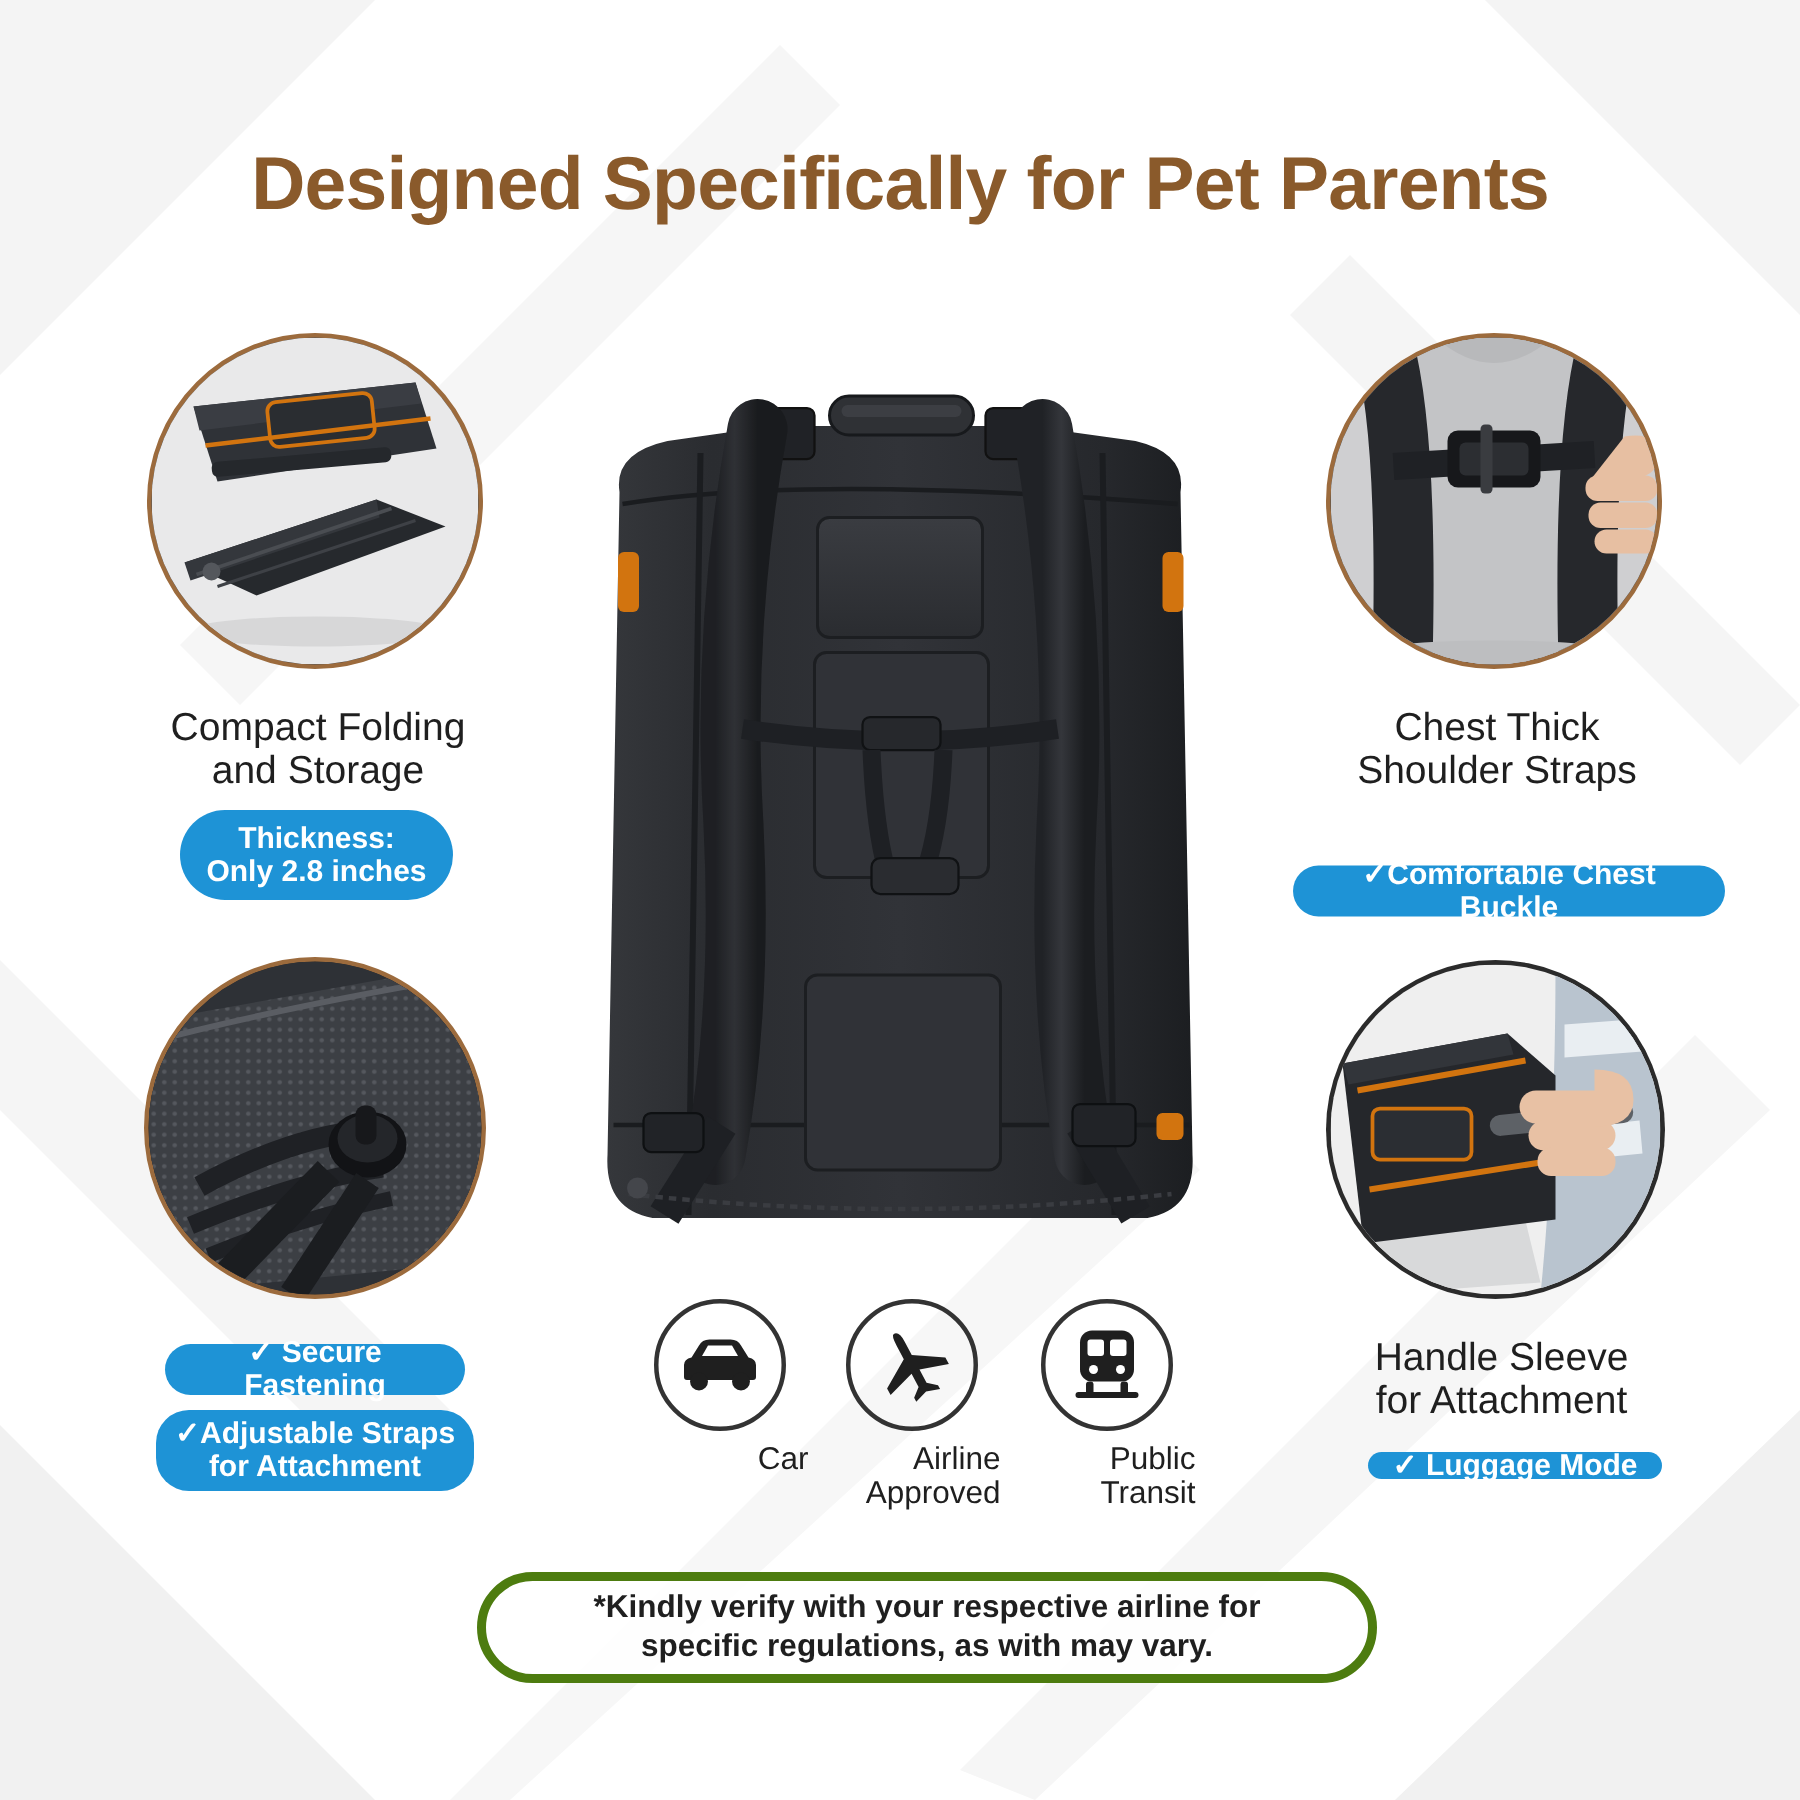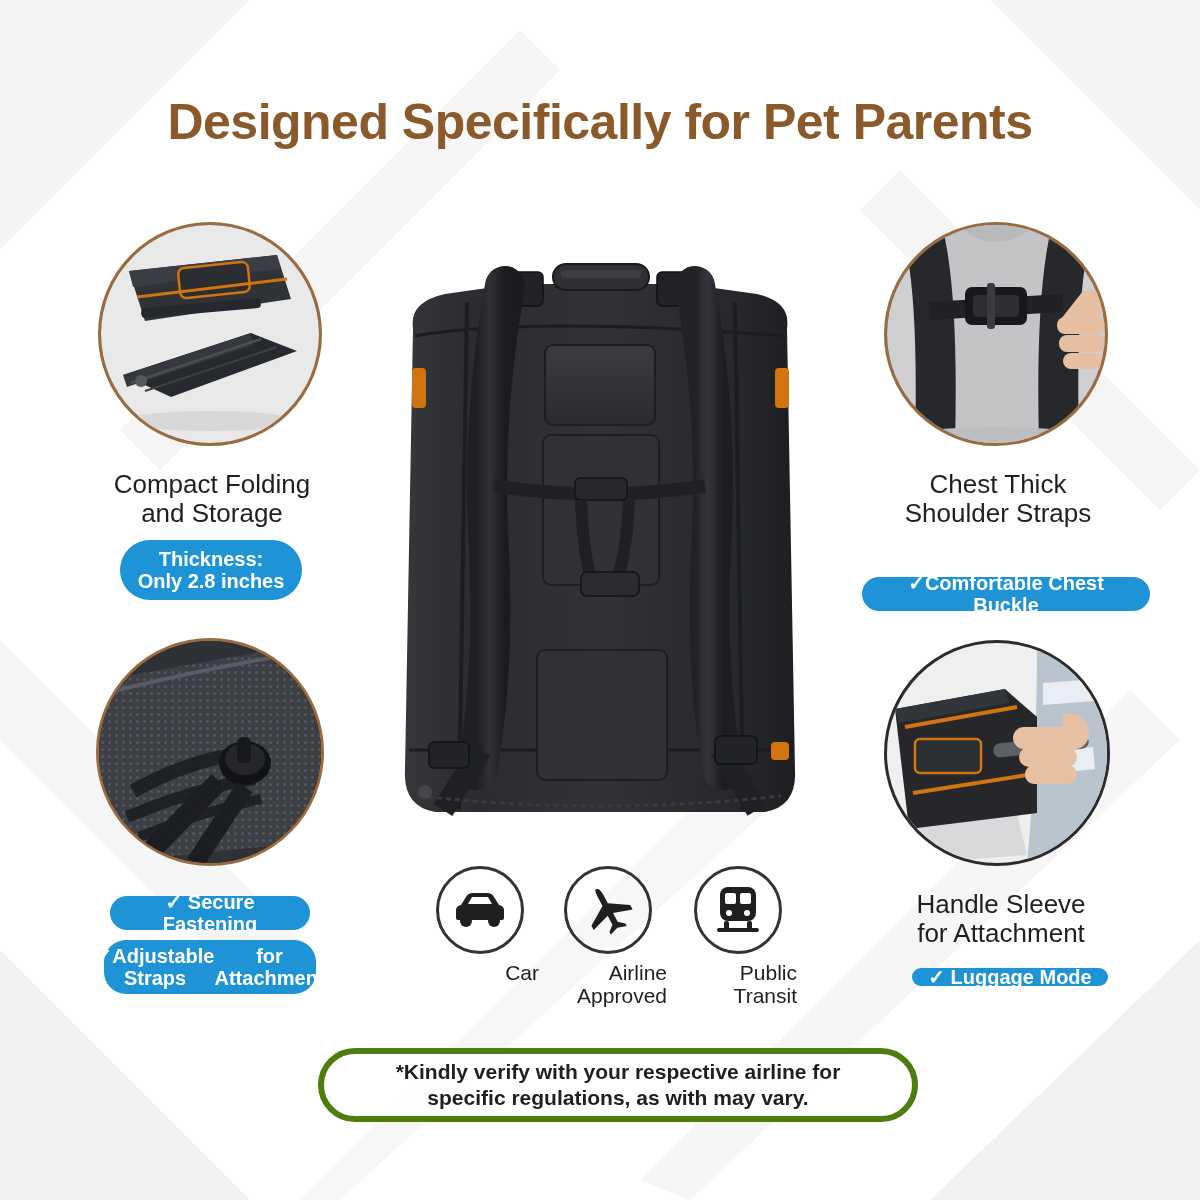--- a/index.html
+++ b/index.html
@@ -272,21 +272,21 @@
         <rect x="138" y="96" width="14" height="26" rx="6" fill="#17181b"></rect>
       </g>
 
       <path d="M120,140 L48,214" stroke="#1b1d20" stroke-width="20" fill="none"></path>
       <path d="M146,146 L96,222" stroke="#1b1d20" stroke-width="18" fill="none"></path>
     </svg>
   </div>
   <div class="pill" style="left:110px; top:896px; width:200px; height:34px;">
     <span>✓ Secure Fastening</span>
   </div>
-  <div class="pill" style="left:104px; top:940px; width:212px; height:54px; flex-direction:row;">
+  <div class="pill" style="left:104px; top:940px; width:212px; height:54px; flex-direction:column;">
     <span>✓Adjustable Straps</span>
     <span>for Attachment</span>
   </div>
 
   <div class="circle-photo" style="left:884px; top:640px; width:226px; height:226px; border-color:transparent;">
     <svg width="220" height="220" viewBox="0 0 220 220">
       <rect width="220" height="220" fill="#efefef"></rect>
 
       <path d="M150,0 L220,0 L220,220 L140,220 Q150,120 150,0 Z" fill="#b9c4cf"></path>
       <path d="M156,40 L210,36 L208,58 L156,62 Z" fill="#e9eef2"></path>

